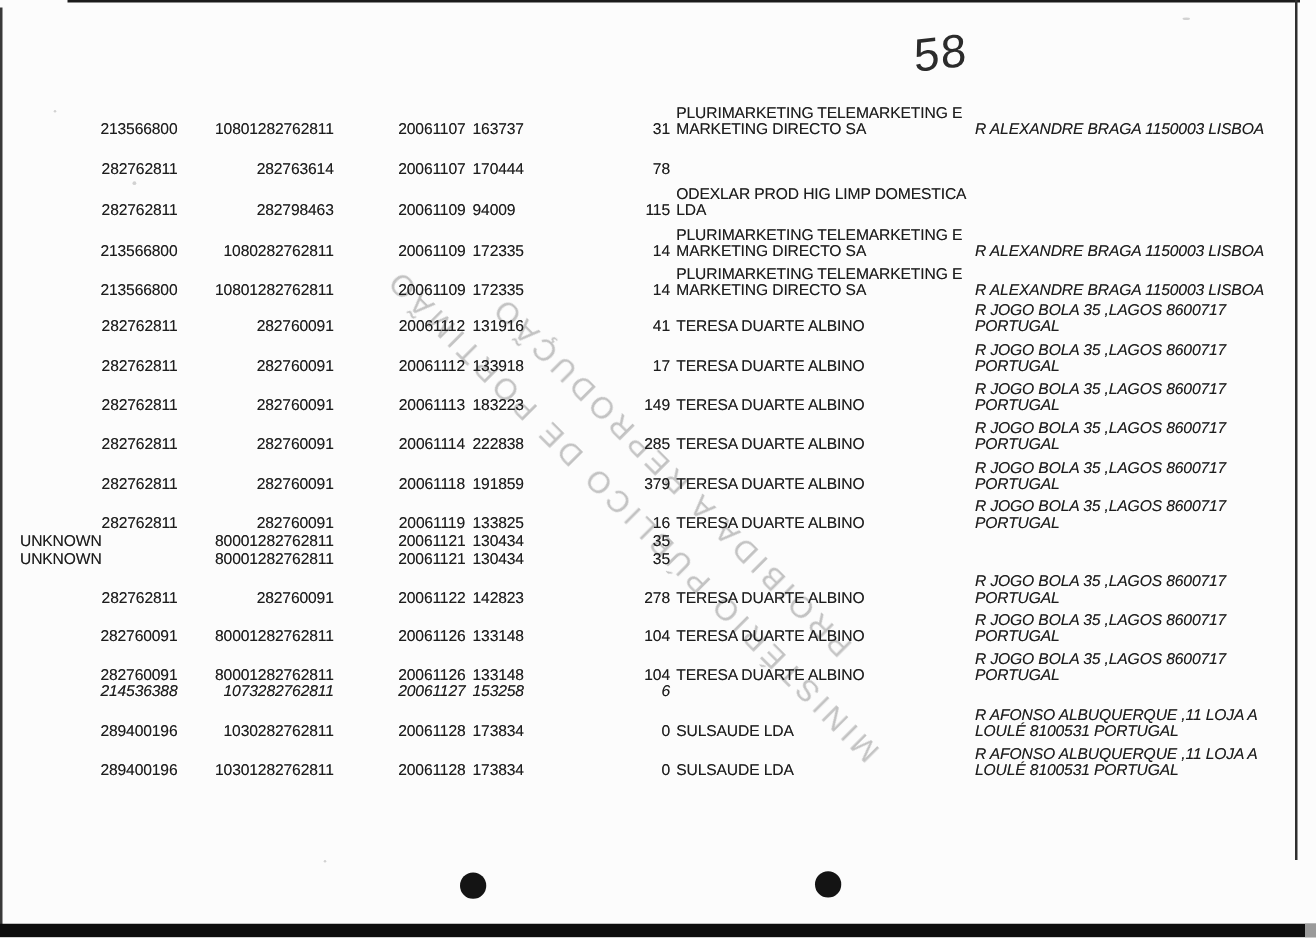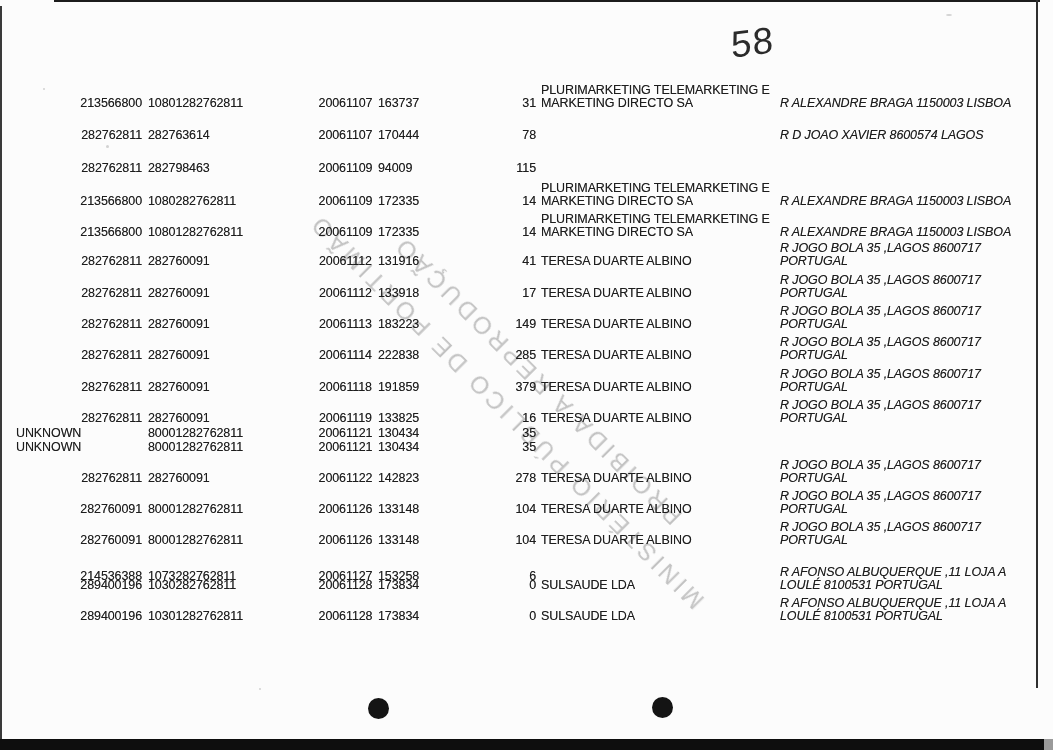--- a/index.html
+++ b/index.html
@@ -36,21 +36,21 @@
   
   .row{position:absolute; left:0; width:1053px; height:27px;}
   .cell{
     position:absolute; bottom:0;
     font-size:12.5px; line-height:13.5px; letter-spacing:-0.1px;
     color:#1d1d1d; white-space:pre;
     text-shadow:0 0 0.35px rgba(30,30,30,0.55);
   }
   .c1{left:16px;  width:126px; text-align:right;}
   .c1.left{text-align:left;}
-  .c2{left:148px; width:119px; text-align:left;}
+  .c2{left:148px; width:119px; text-align:right;}
   .c3{left:317px; width:57px;  text-align:center;}
   .c4{left:378px; width:70px;  text-align:left;}
   .c5{left:460px; width:76px;  text-align:right;}
   .c6{left:541px; width:250px; text-align:left;}
   .c7{left:780px; width:258px; text-align:left;font-style:italic;}
   
   .speck{position:absolute; background:#b5b5b5; width:3px; height:3px; border-radius:50%; opacity:.6;}
 </style>
 </head>
 <body>
@@ -74,28 +74,29 @@
         <div class="cell c6">PLURIMARKETING TELEMARKETING E
 MARKETING DIRECTO SA</div>
         <div class="cell c7">R ALEXANDRE BRAGA 1150003 LISBOA</div>
       </div>
       <div class="row" style="top: 115.5px;">
         <div class="cell c1">282762811</div>
         <div class="cell c2">282763614</div>
         <div class="cell c3">20061107</div>
         <div class="cell c4">170444</div>
         <div class="cell c5">78</div>
-        <div class="cell c7">R D JOAO XAVIER 8600574 LAGOS</div>
       </div>
       <div class="row" style="top: 148.5px;">
         <div class="cell c1">282762811</div>
         <div class="cell c2">282798463</div>
         <div class="cell c3">20061109</div>
         <div class="cell c4">94009</div>
         <div class="cell c5">115</div>
+        <div class="cell c6">ODEXLAR PROD HIG LIMP DOMESTICA
+LDA</div>
       </div>
       <div class="row" style="top: 181.5px;">
         <div class="cell c1">213566800</div>
         <div class="cell c2">1080282762811</div>
         <div class="cell c3">20061109</div>
         <div class="cell c4">172335</div>
         <div class="cell c5">14</div>
         <div class="cell c6">PLURIMARKETING TELEMARKETING E
 MARKETING DIRECTO SA</div>
         <div class="cell c7">R ALEXANDRE BRAGA 1150003 LISBOA</div>
@@ -211,21 +212,21 @@
       <div class="row" style="top: 520.5px;">
         <div class="cell c1">282760091</div>
         <div class="cell c2">80001282762811</div>
         <div class="cell c3">20061126</div>
         <div class="cell c4">133148</div>
         <div class="cell c5">104</div>
         <div class="cell c6">TERESA DUARTE ALBINO</div>
         <div class="cell c7">R JOGO BOLA 35 ,LAGOS 8600717
 PORTUGAL</div>
       </div>
-      <div class="row" style="top: 556px;">
+      <div class="row" style="top: 533px; font-style: italic;">
         <div class="cell c1">214536388</div>
         <div class="cell c2">1073282762811</div>
         <div class="cell c3">20061127</div>
         <div class="cell c4">153258</div>
         <div class="cell c5">6</div>
         <div class="cell c6"></div>
         <div class="cell c7"></div>
       </div>
       <div class="row" style="top: 565.5px;">
         <div class="cell c1">289400196</div>

